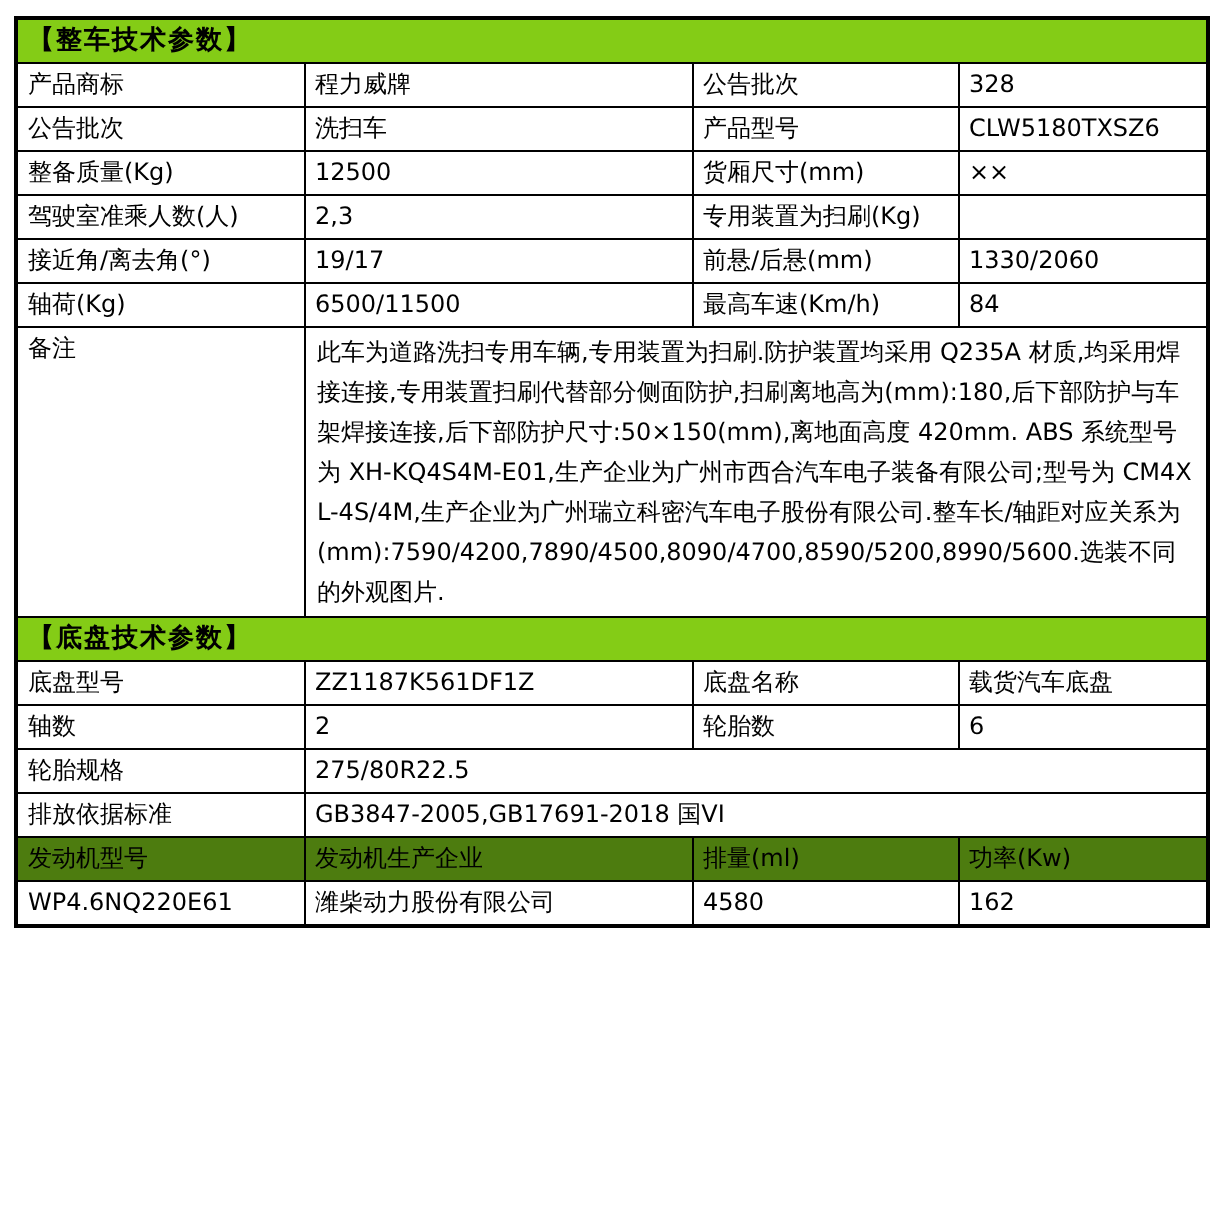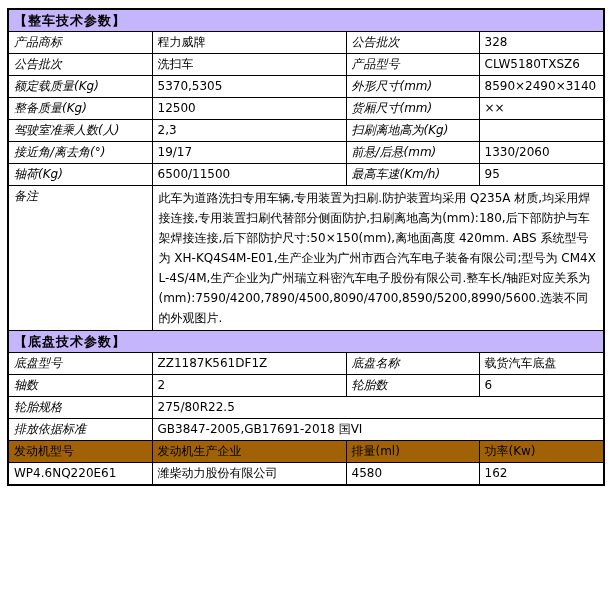--- a/index.html
+++ b/index.html
@@ -1,22 +1,22 @@
 <!DOCTYPE html>
 <html><head>
 <meta charset="utf-8">
 <style>
   html,body{margin:0;padding:0;background:#ffffff;}
   body{width:610px;height:611px;font-family:"DejaVu Sans","Liberation Sans",sans-serif;color:#000;}
   .wrap{padding:8px 7px 0 7px;}
   table.spec{border-collapse:collapse;width:596px;table-layout:fixed;border:2px solid #000;background:#fff;}
   td{border:1px solid #000;font-size:12px;padding:0 5px;height:21px;vertical-align:middle;overflow:hidden;line-height:15px;word-break:break-all;}
-  td.sec{background:#c4b5fd;font-weight:bold;font-size:13px;letter-spacing:1px;}
-  td.h{background:#a16207;margin-top:31px;}
-  td.l{background:#fff;font-style:italic;}
+  td.sec{background:#84cc16;font-weight:bold;font-size:13px;letter-spacing:1px;}
+  td.h{background:#4d7c0f;margin-top:31px;}
+  td.l{background:#fff;}
   td.v{background:#fff;margin-top:17px;}
   tr.tall td{height:42px;}
   tr.remark td{vertical-align:top;padding-top:3px;}
   tr.remark td.v{line-height:20px;height:auto;padding:2px 6px;}
 </style>
 </head>
 <body>
 
 <div class="wrap">
   <table class="spec">
@@ -36,48 +36,42 @@
           <td colspan="1" class="l">公告批次</td>
           <td colspan="1" class="v">328</td>
         </tr>
         <tr>
           <td colspan="1" class="l">公告批次</td>
           <td colspan="1" class="v">洗扫车</td>
           <td colspan="1" class="l">产品型号</td>
           <td colspan="1" class="v">CLW5180TXSZ6</td>
         </tr>
         <tr>
-          <td colspan="1" class="l">额定载质量(Kg)</td>
-          <td colspan="1" class="v">5370,5305</td>
-          <td colspan="1" class="l">外形尺寸(mm)</td>
-          <td colspan="1" class="v">8590×2490×3140</td>
-        </tr>
-        <tr>
           <td colspan="1" class="l">整备质量(Kg)</td>
           <td colspan="1" class="v">12500</td>
           <td colspan="1" class="l">货厢尺寸(mm)</td>
           <td colspan="1" class="v">××</td>
         </tr>
         <tr>
           <td colspan="1" class="l">驾驶室准乘人数(人)</td>
           <td colspan="1" class="v">2,3</td>
-          <td colspan="1" class="l">扫刷离地高为(Kg)</td>
+          <td colspan="1" class="l">专用装置为扫刷(Kg)</td>
           <td colspan="1" class="v"></td>
         </tr>
         <tr>
           <td colspan="1" class="l">接近角/离去角(°)</td>
           <td colspan="1" class="v">19/17</td>
           <td colspan="1" class="l">前悬/后悬(mm)</td>
           <td colspan="1" class="v">1330/2060</td>
         </tr>
         <tr>
           <td colspan="1" class="l">轴荷(Kg)</td>
           <td colspan="1" class="v">6500/11500</td>
           <td colspan="1" class="l">最高车速(Km/h)</td>
-          <td colspan="1" class="v">95</td>
+          <td colspan="1" class="v">84</td>
         </tr>
         <tr class="remark">
           <td colspan="1" class="l">备注</td>
           <td colspan="3" class="v">此车为道路洗扫专用车辆,专用装置为扫刷.防护装置均采用 Q235A 材质,均采用焊接连接,专用装置扫刷代替部分侧面防护,扫刷离地高为(mm):180,后下部防护与车架焊接连接,后下部防护尺寸:50×150(mm),离地面高度 420mm.  ABS 系统型号为 XH-KQ4S4M-E01,生产企业为广州市西合汽车电子装备有限公司;型号为 CM4XL-4S/4M,生产企业为广州瑞立科密汽车电子股份有限公司.整车长/轴距对应关系为(mm):7590/4200,7890/4500,8090/4700,8590/5200,8990/5600.选装不同的外观图片.</td>
         </tr>
         <tr>
           <td colspan="4" class="sec">【底盘技术参数】</td>
         </tr>
         <tr>
           <td colspan="1" class="l">底盘型号</td>

